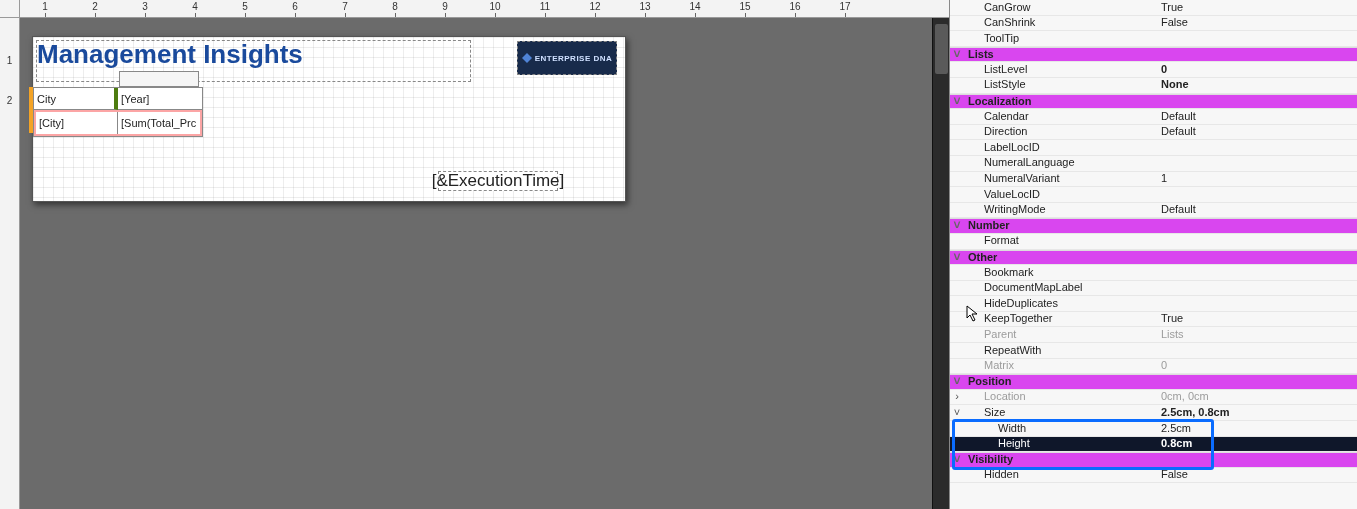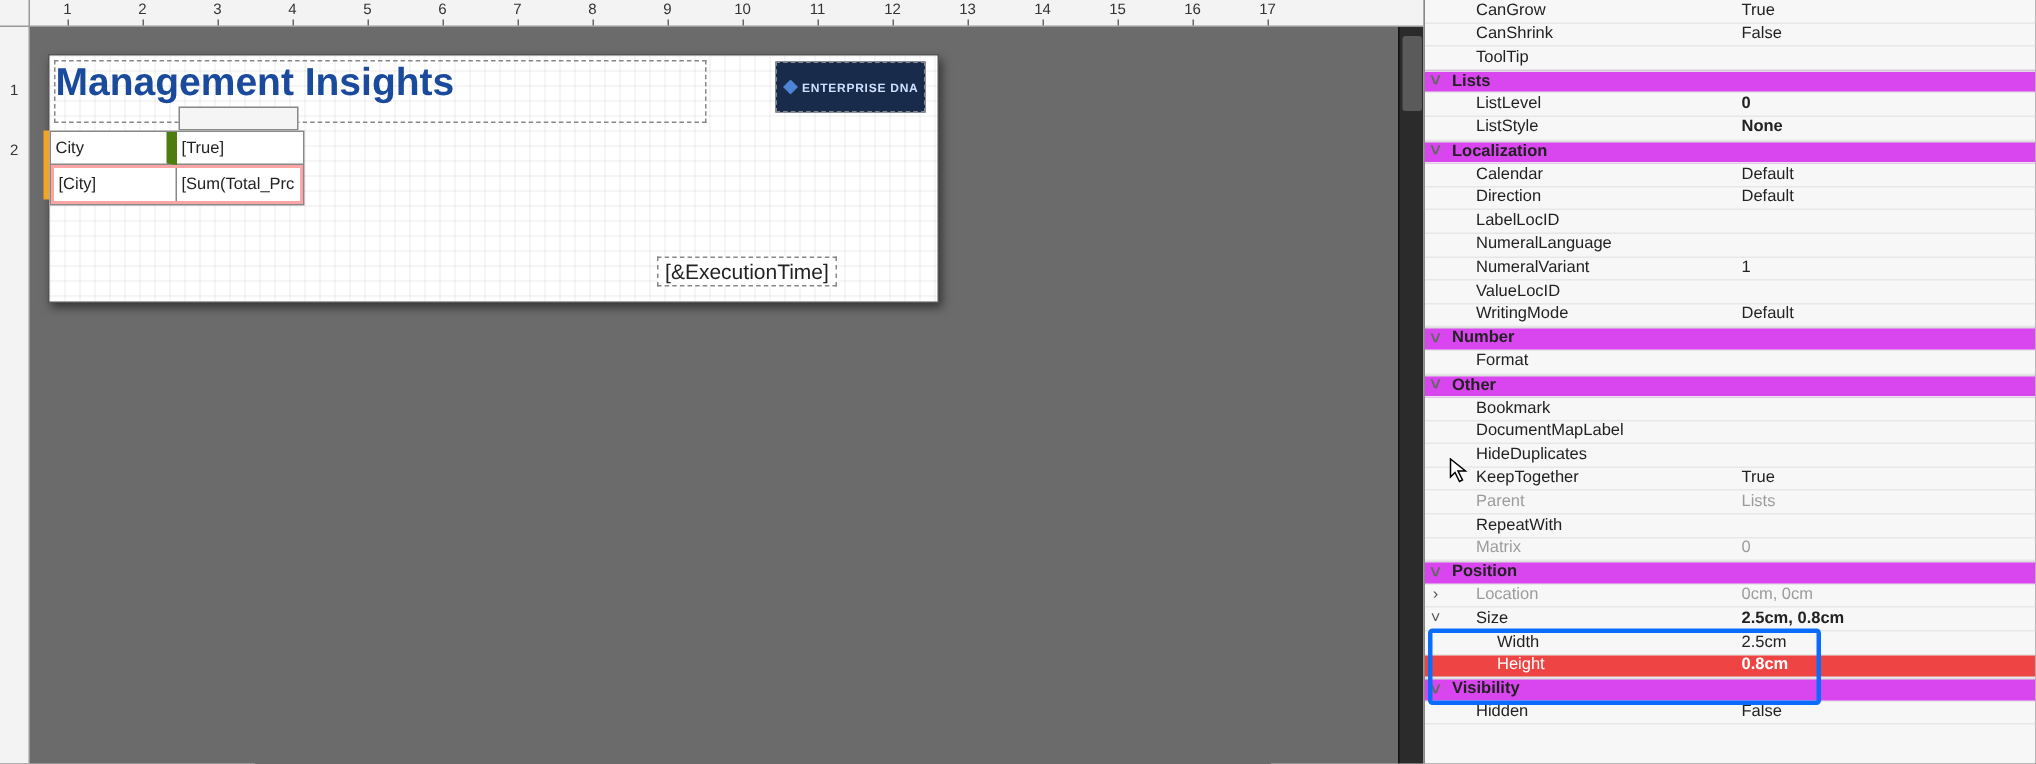--- a/index.html
+++ b/index.html
@@ -52,30 +52,30 @@
 
   .matrix {
     position: absolute; left: 0px; top: 50px; width: 170px; border: 1px solid #888;
     background: #fff;
   }
   .matrix-row { display: flex; }
   .matrix-cell {
     width: 85px; height: 22px; padding: 2px 3px; font-size: 11px; color: #222;
     display: flex; align-items: center;
   }
-  .hdr { border-bottom: 1px solid #888; border-right: 7px solid #4d7c0f; }
+  .hdr { border-bottom: 1px solid #888; border-right: 4px solid #4d7c0f; }
   .col-handle {
     position: absolute; left: -4px; top: 50px; width: 4px; height: 46px;
     background: #f3a326;
   }
   .data-row { border: 2px solid #fca5a5; }
 
   .exec-time {
     position: absolute; left: 405px; bottom: 10px; width: 120px; height: 20px;
-    border: 1px dashed #888; display: flex; align-items: center; justify-content: center; font-size: 14px; color: #222;
+    border: 1px dashed #888; display: flex; align-items: center; justify-content: center; font-size: 17px; color: #222;
     background: #fff;
   }
 
   .canvas-vsb {
     position: absolute; right: 0; top: 18px; bottom: 0; width: 17px;
     background: #2b2b2b; border-left: 1px solid #111;
   }
   .canvas-vsb .thumb { position: absolute; left: 2px; top: 6px; width: 13px; height: 50px; background: #5a5a5a; border-radius: 2px; }
 
   
@@ -93,21 +93,21 @@
   }
   .prop-row .key { flex: 0 0 168px; padding-left: 4px; white-space: nowrap; overflow: hidden; text-overflow: ellipsis; }
   .prop-row .val { flex: 1 1 auto; padding-left: 4px; white-space: nowrap; overflow: hidden; text-overflow: ellipsis; margin-left: 25px; }
   .prop-row.header { background: #d946ef; font-weight: 700; border-top: 1px solid #ddd; }
   .prop-row.header .key { color: #222; }
   .prop-row .exp.collapsible::before { content: "˅"; font-size: 12px; color: #666; }
   .prop-row.indent .key { padding-left: 20px; }
   .prop-row.indent2 .key { padding-left: 34px; }
   .prop-row.dim .key, .prop-row.dim .val { color: #9c9c9c; }
   .prop-row.bold .val { font-weight: 700; }
-  .prop-row.selected { background: #ef4444; color: #fff; }
+  .prop-row.selected { background: #0f172a; color: #fff; }
   .prop-row.selected .key, .prop-row.selected .val { color: #fff; }
 
   .highlight-box {
     position: absolute; border: 3px solid #0a6cff; border-radius: 3px; pointer-events: none;
   }
 
   .cursor-svg { position: absolute; width: 14px; height: 18px; pointer-events: none; }
 </style>
 </head>
 <body>
@@ -149,21 +149,21 @@
         <svg viewBox="0 0 10 10">
             <polygon points="5,0 10,5 5,10 0,5" fill="#4f83d6"></polygon>
           </svg>
         <span>ENTERPRISE DNA</span>
       </div>
 
       <div class="col-handle"></div>
       <div class="matrix">
         <div class="matrix-row">
           <div class="matrix-cell hdr">City</div>
-          <div class="matrix-cell hdr" style="border-right:none">[True]</div>
+          <div class="matrix-cell hdr" style="border-right:none">[Year]</div>
         </div>
         <div class="matrix-row data-row">
           <div class="matrix-cell" style="border-right:1px solid #888">[City]</div>
           <div class="matrix-cell">[Sum(Total_Prc</div>
         </div>
       </div>
 
       <div class="exec-time">[&amp;ExecutionTime]</div>
     </div>
 

